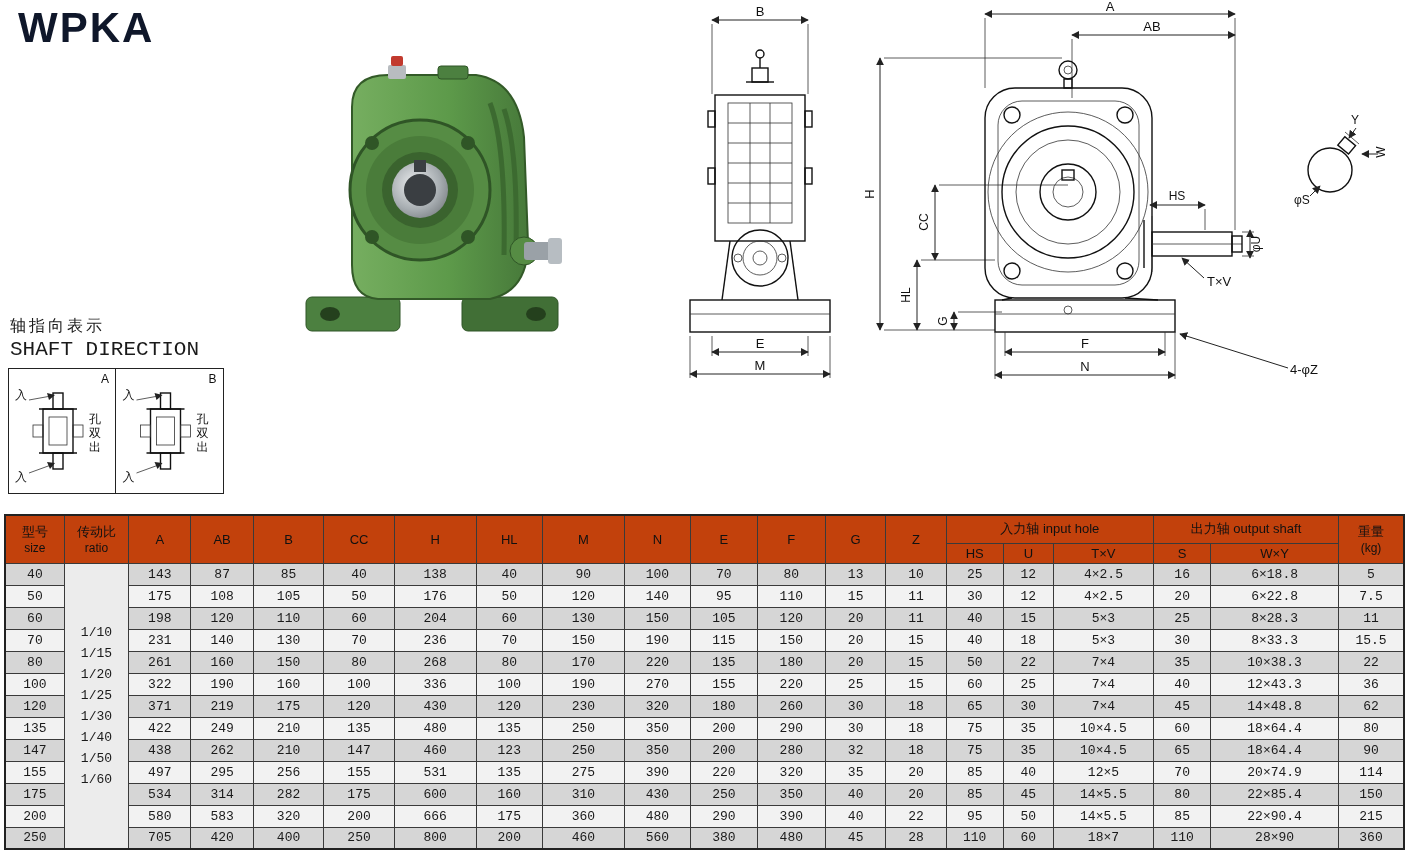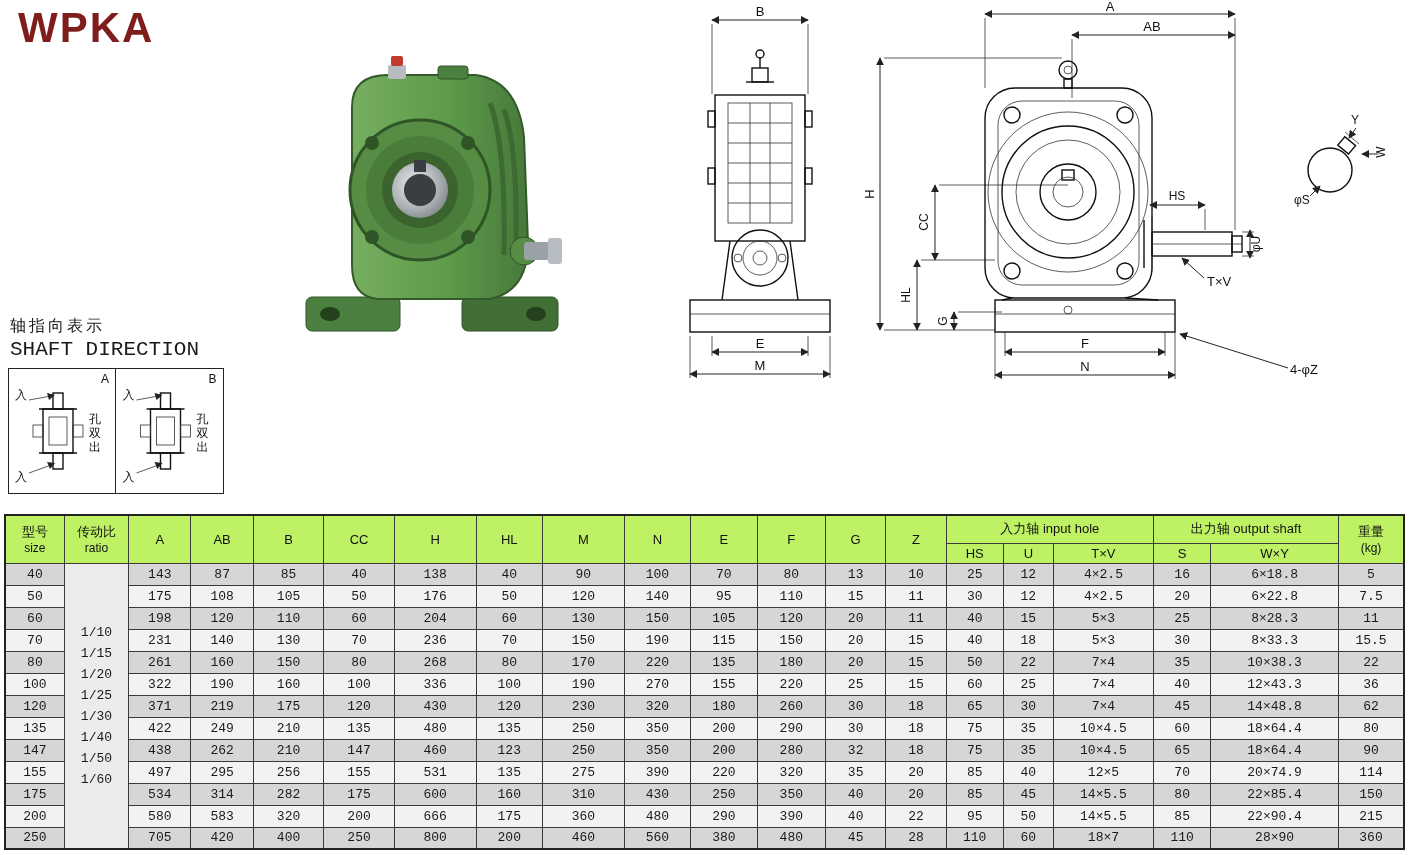--- a/index.html
+++ b/index.html
@@ -1,40 +1,40 @@
 <!DOCTYPE html>
 <html><head>
 <meta charset="utf-8">
 <style>
   * { margin:0; padding:0; box-sizing:border-box; }
   html,body { width:1409px; height:855px; background:#ffffff; overflow:hidden;
     font-family:"Liberation Sans", sans-serif; color:#1a1a1a; }
   .abs { position:absolute; }
 
-  .page-title { left:18px; top:4px; font-size:42px; font-weight:bold; letter-spacing:2px; color:#7f1d1d; }
+  .page-title { left:18px; top:4px; font-size:42px; font-weight:bold; letter-spacing:2px; color:#0f172a; }
 
   .shaft-dir-text { left:10px; top:314px; line-height:24px; }
   .shaft-dir-text .cn { font-size:16px; letter-spacing:3px; }
   .shaft-dir-text .en { font-size:21px;font-family:Liberation Mono, monospace; }
 
   .panels { left:8px; top:368px; width:216px; height:126px; border:1px solid #222; display:flex; background:#fff; }
   .panel { width:50%; height:100%; }
   .panel:first-child { border-right:1px solid #222; }
 
   svg text { font-family:"Liberation Sans", sans-serif; fill:#111; }
   .dim { stroke:#222; stroke-width:1; fill:none; }
   .thin { stroke:#333; stroke-width:0.8; fill:none; }
   .out { stroke:#111; stroke-width:1.4; fill:none; }
 
   table.spec { position:absolute; left:4px; top:514px; width:1401px; border-collapse:collapse; table-layout:fixed; border:2px solid #222; }
   table.spec th, table.spec td { border:1px solid #3a3a3a; text-align:center; vertical-align:middle;
     font-size:13px; padding:0 2px; overflow:hidden; white-space:nowrap; }
   table.spec thead tr:first-child { height:28px; }
   table.spec thead tr:last-child { height:20px; }
-  table.spec th { background:#bef264; font-weight:normal; color:#111; }
+  table.spec th { background:#c2410c; font-weight:normal; color:#111; }
   table.spec th .h2 { font-size:12px; }
   table.spec tbody tr { height:22px;font-family:Liberation Mono, monospace; }
   tr.row-dark td { background:#d6d6d6; }
   tr.row-light td { background:#f2f2f2; }
   td.ratio-cell { background:#ececec !important; vertical-align:middle;margin-top:8px; }
   td.ratio-cell div { line-height:21px; font-size:13px; }
 </style>
 </head>
 <body>
 

